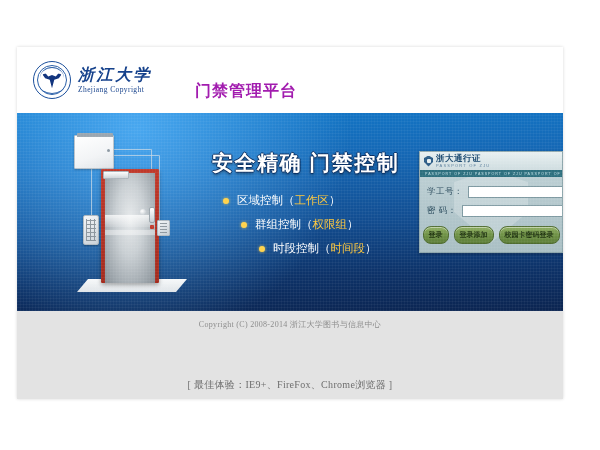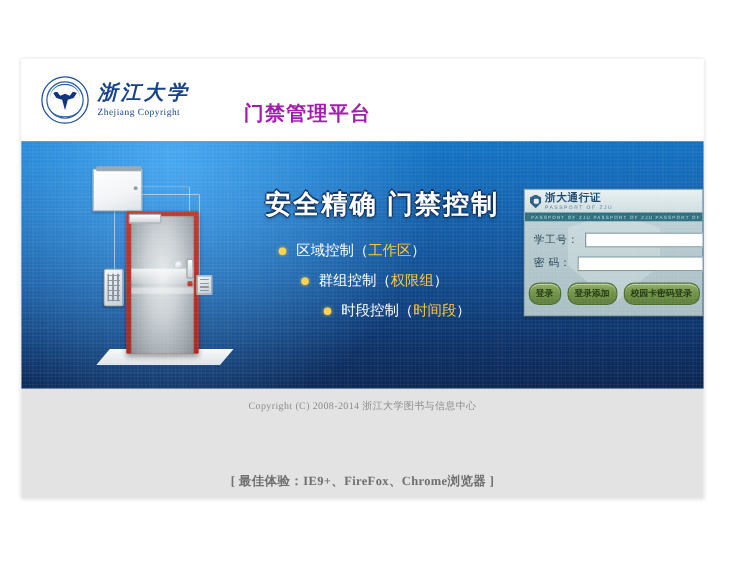--- a/index.html
+++ b/index.html
@@ -254,21 +254,21 @@
   .site-footer{
     position:relative;height:88px;background:#e3e3e3;
     display:flex;flex-direction:column;align-items:center;justify-content:center;gap:9px;
   }
   .copyright{
     font-family:"Liberation Serif","DejaVu Serif",serif;
     font-size:8px;color:#8d8d8d;letter-spacing:0.3px;
   }
   .browser-note{
     font-family:"Liberation Serif","DejaVu Serif",serif;
-    font-size:10px;font-weight:bold;color:#6f6f6f;letter-spacing:0.3px;margin-top:39px;
+    font-size:10px;font-weight:normal;color:#6f6f6f;letter-spacing:0.3px;margin-top:39px;
   }
 </style>
 </head>
 <body>
 
 <div class="page-card">
 
   <div class="site-header">
     <div class="brand">
       <div class="seal">

